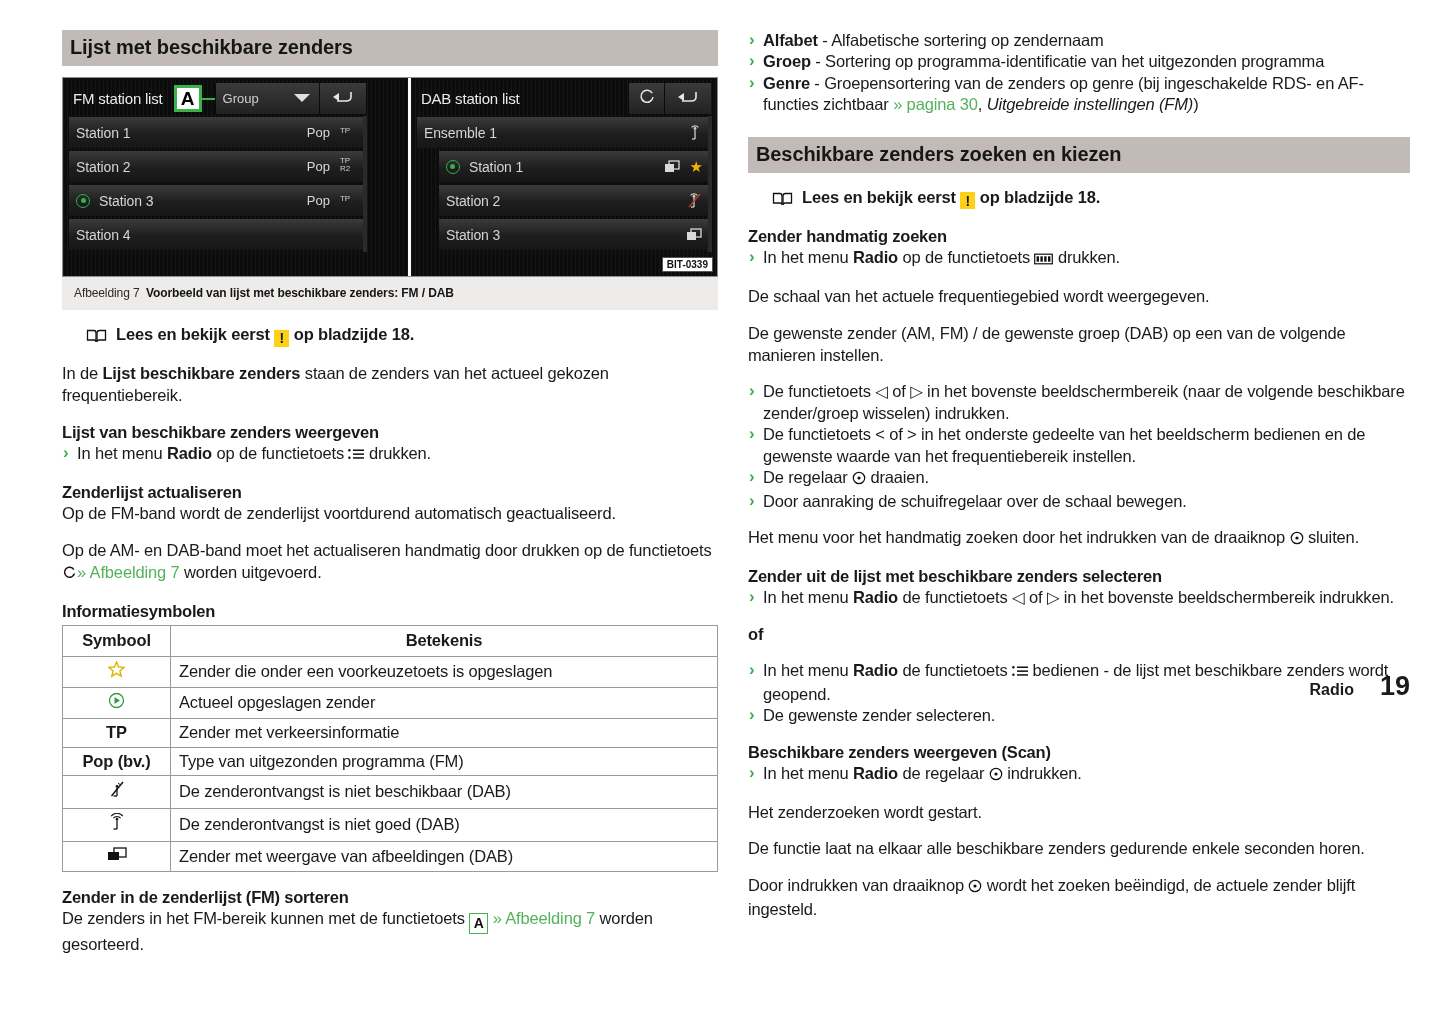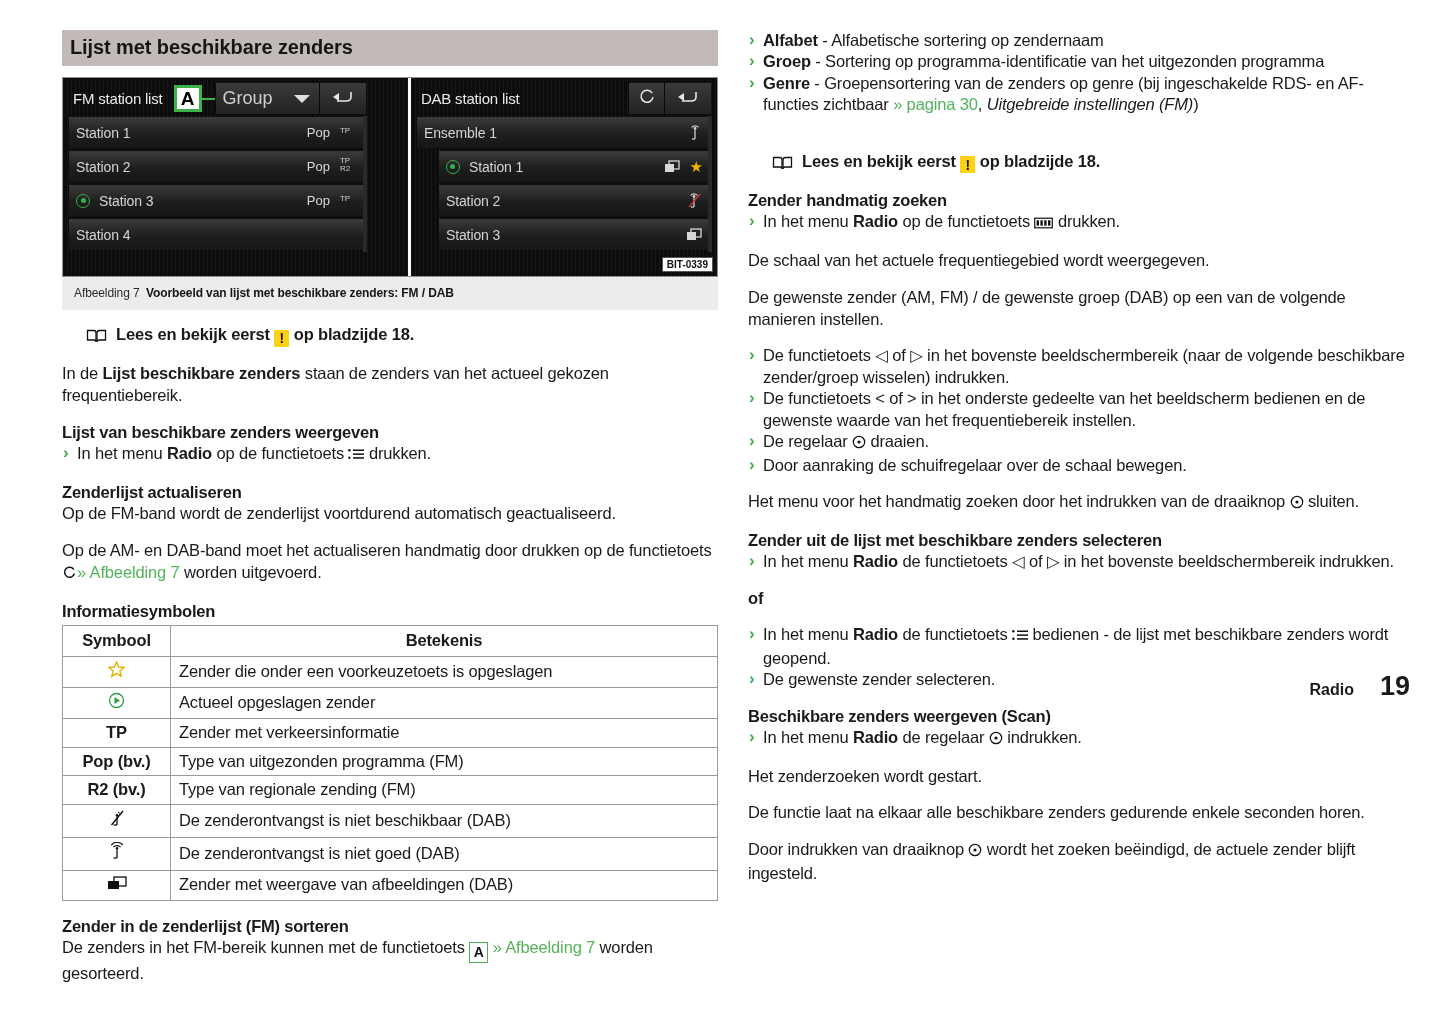--- a/index.html
+++ b/index.html
@@ -59,21 +59,21 @@
     display:flex; align-items:center; justify-content:center;
     margin-left:11px; align-self:center; position:relative; z-index:3;
   }
   .cal-lead { width:13px; height:2px; background:#3bb34a; align-self:center; }
   .drop-btn {
     flex:1 1 auto; min-width:0; margin-left:0;
     background:linear-gradient(180deg,#3a3a3a 0%, #222 100%);
     border-left:1px solid #0a0a0a;
     display:flex; align-items:center; justify-content:space-between;
     padding:0 8px 0 7px;
-    color:#cfcfcf; font-size:18px;
+    color:#cfcfcf; font-size:13px;
   }
   .back-btn {
     width:47px; flex:0 0 47px;
     background:linear-gradient(180deg,#3a3a3a 0%, #222 100%);
     border-left:1px solid #0a0a0a;
     display:flex; align-items:center; justify-content:center;
     color:#e4e4e4; font-size:15px;
   }
   .refresh-btn {
     width:36px; flex:0 0 36px;
@@ -404,24 +404,20 @@
         </tr>
         <tr>
           <td class="symcell">TP</td>
           <td>Zender met verkeersinformatie</td>
         </tr>
         <tr>
           <td class="symcell">Pop (bv.)</td>
           <td>Type van uitgezonden programma (FM)</td>
         </tr>
         <tr>
-          <td class="symcell">R2 (bv.)</td>
-          <td>Type van regionale zending (FM)</td>
-        </tr>
-        <tr>
           <td class="symcell">
             <svg width="20" height="19" viewBox="0 0 20 19">
                 <path d="M10 8 L10 16" stroke="#111" stroke-width="1.3"></path>
                 <path d="M10 16 L6.5 16" stroke="#111" stroke-width="1.3"></path>
                 <circle cx="10" cy="6.4" r="1.3" fill="#111"></circle>
                 <path d="M12.6 4.6 A3.6 3.6 0 0 0 11.2 3.2" stroke="#111" stroke-width="1.1" fill="none"></path>
                 <path d="M16 2 L4.5 16" stroke="#111" stroke-width="1.4"></path>
               </svg>
           </td>
           <td>De zenderontvangst is niet beschikbaar (DAB)</td>
@@ -467,20 +463,21 @@
       <li>
         <b>Groep</b><span> - Sortering op programma-identificatie van het uitgezonden programma</span>
       </li>
       <li>
         <b>Genre</b><span> - Groepensortering van de zenders op genre (bij ingeschakelde RDS- en AF-functies zichtbaar </span><span class="green">» pagina 30</span><span>, </span><span class="ital">Uitgebreide instellingen (FM)</span><span>)</span>
       </li>
     </ul>
 
     <div class="gap-l"></div>
 
+    <div class="sec-head">Beschikbare zenders zoeken en kiezen</div>
 
     <div class="gap"></div>
 
     <div class="note">
       <span class="book-icon">
         <svg width="21" height="16" viewBox="0 0 21 16">
           <path d="M1.5 2.5 L8 2.5 Q10 2.5 10 5 L10 14 Q10 12 8 12 L1.5 12 Z" fill="none" stroke="#111" stroke-width="1.3"></path>
           <path d="M19.5 2.5 L13.5 2.5 Q11 2.5 11 5 L11 14 Q11 12 13.5 12 L19.5 12 Z" fill="none" stroke="#111" stroke-width="1.3"></path>
         </svg>
       </span>

